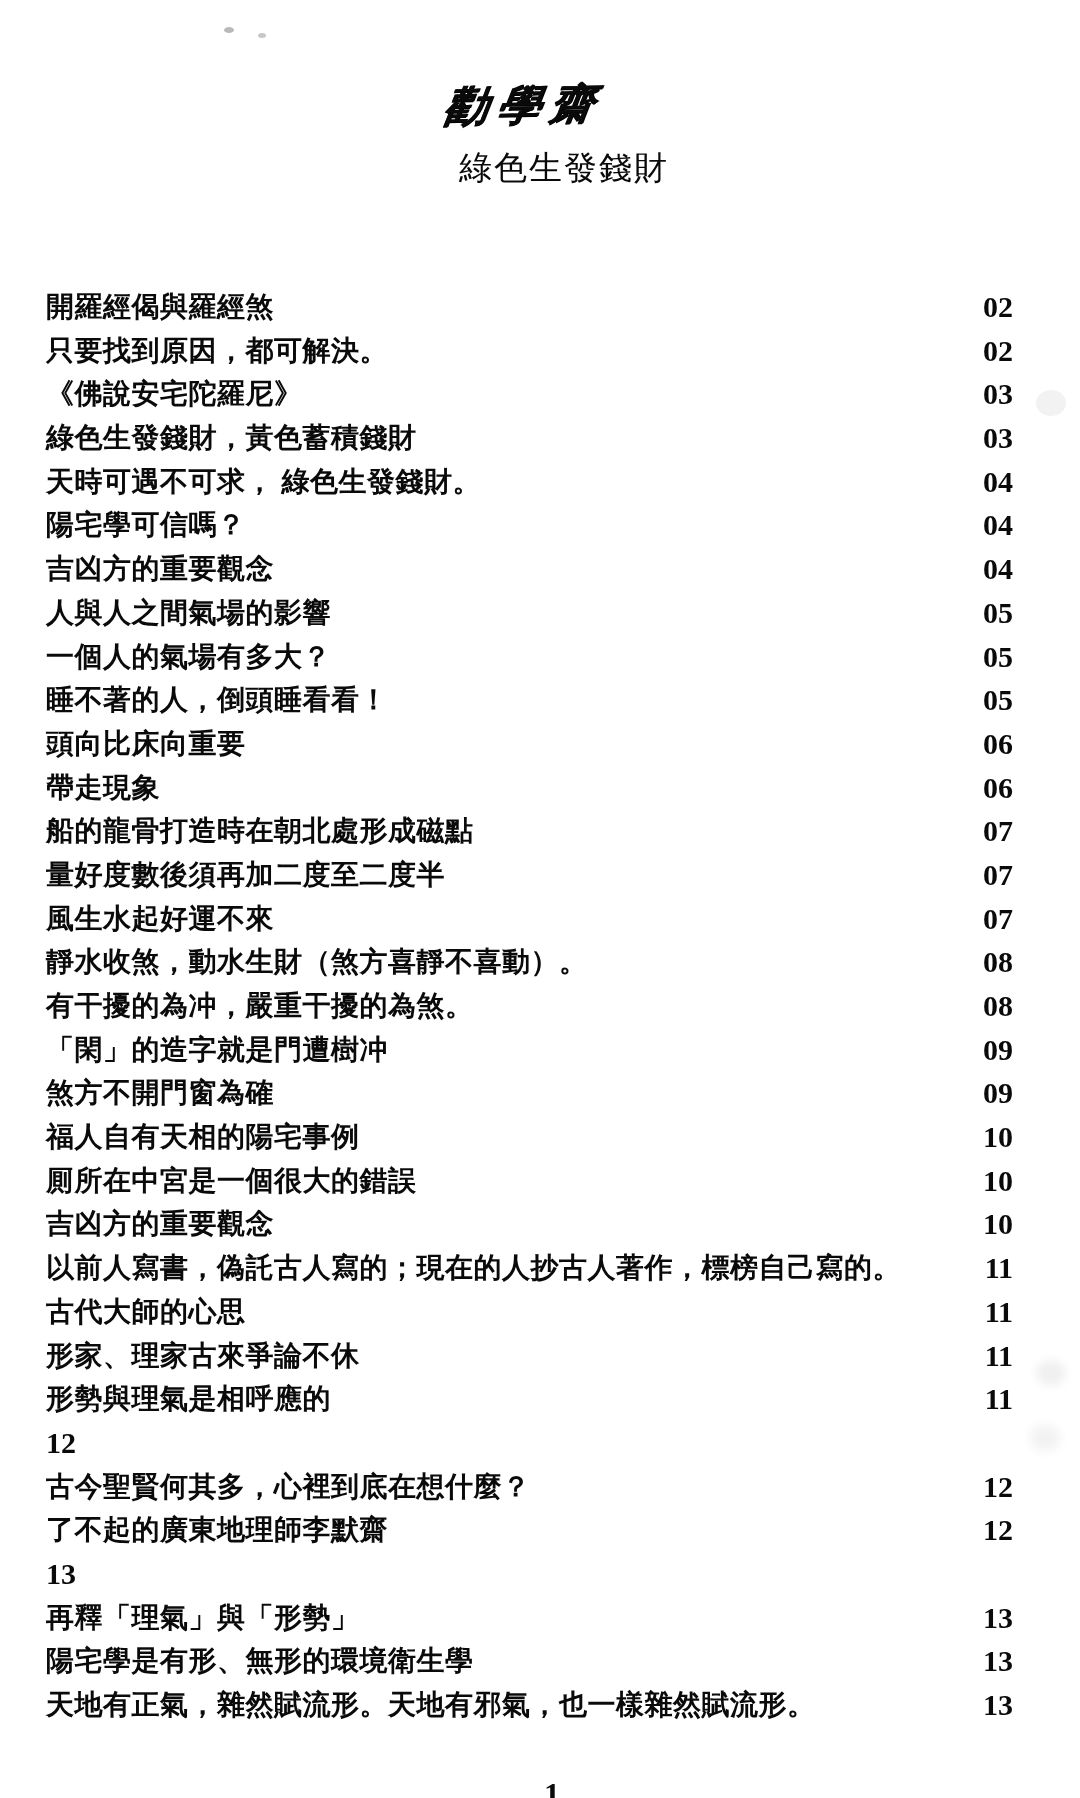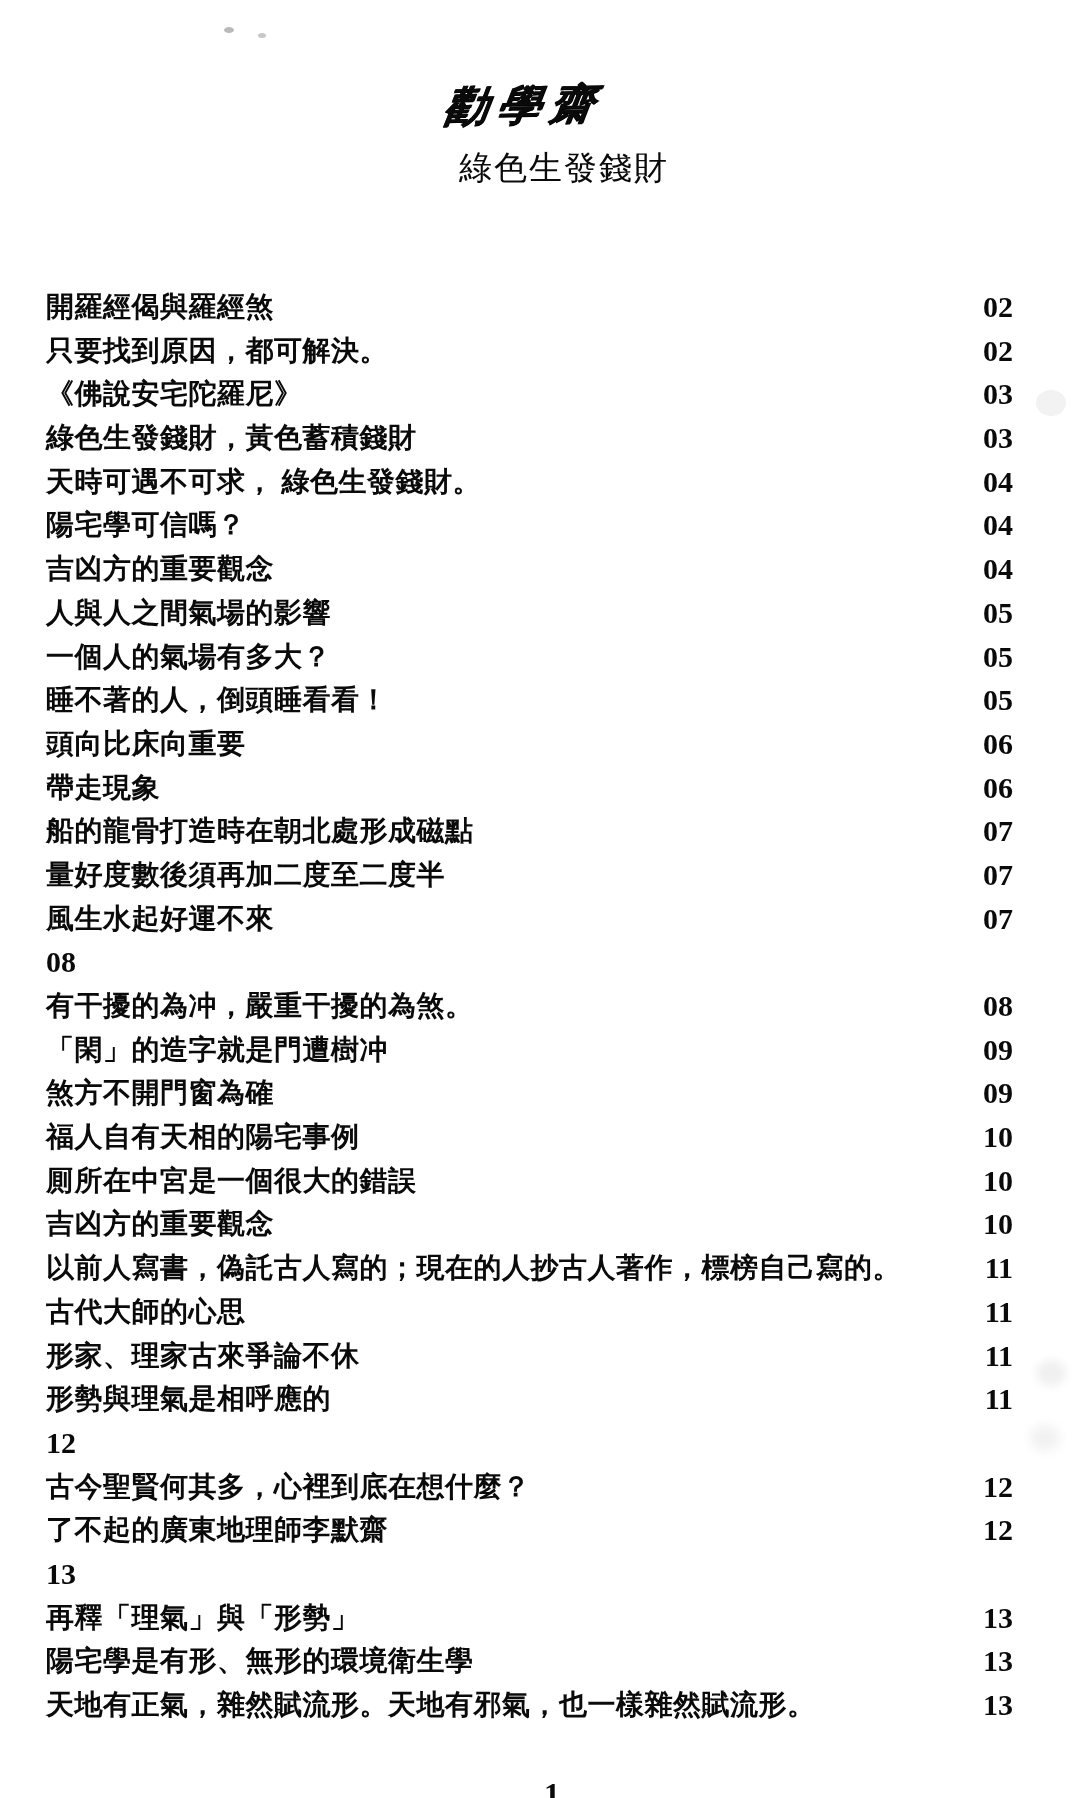--- a/index.html
+++ b/index.html
@@ -166,20 +166,21 @@
       <span class="toc-title">量好度數後須再加二度至二度半</span>
       <span class="toc-page">07</span>
     </div>
 
     <div class="toc-row">
       <span class="toc-title">風生水起好運不來</span>
       <span class="toc-page">07</span>
     </div>
 
     <div class="toc-row">
+      <span class="toc-title">靜水收煞，動水生財（煞方喜靜不喜動）。</span>
       <span class="toc-page">08</span>
     </div>
 
     <div class="toc-row">
       <span class="toc-title">有干擾的為冲，嚴重干擾的為煞。</span>
       <span class="toc-page">08</span>
     </div>
 
     <div class="toc-row">
       <span class="toc-title">「閑」的造字就是門遭樹冲</span>

